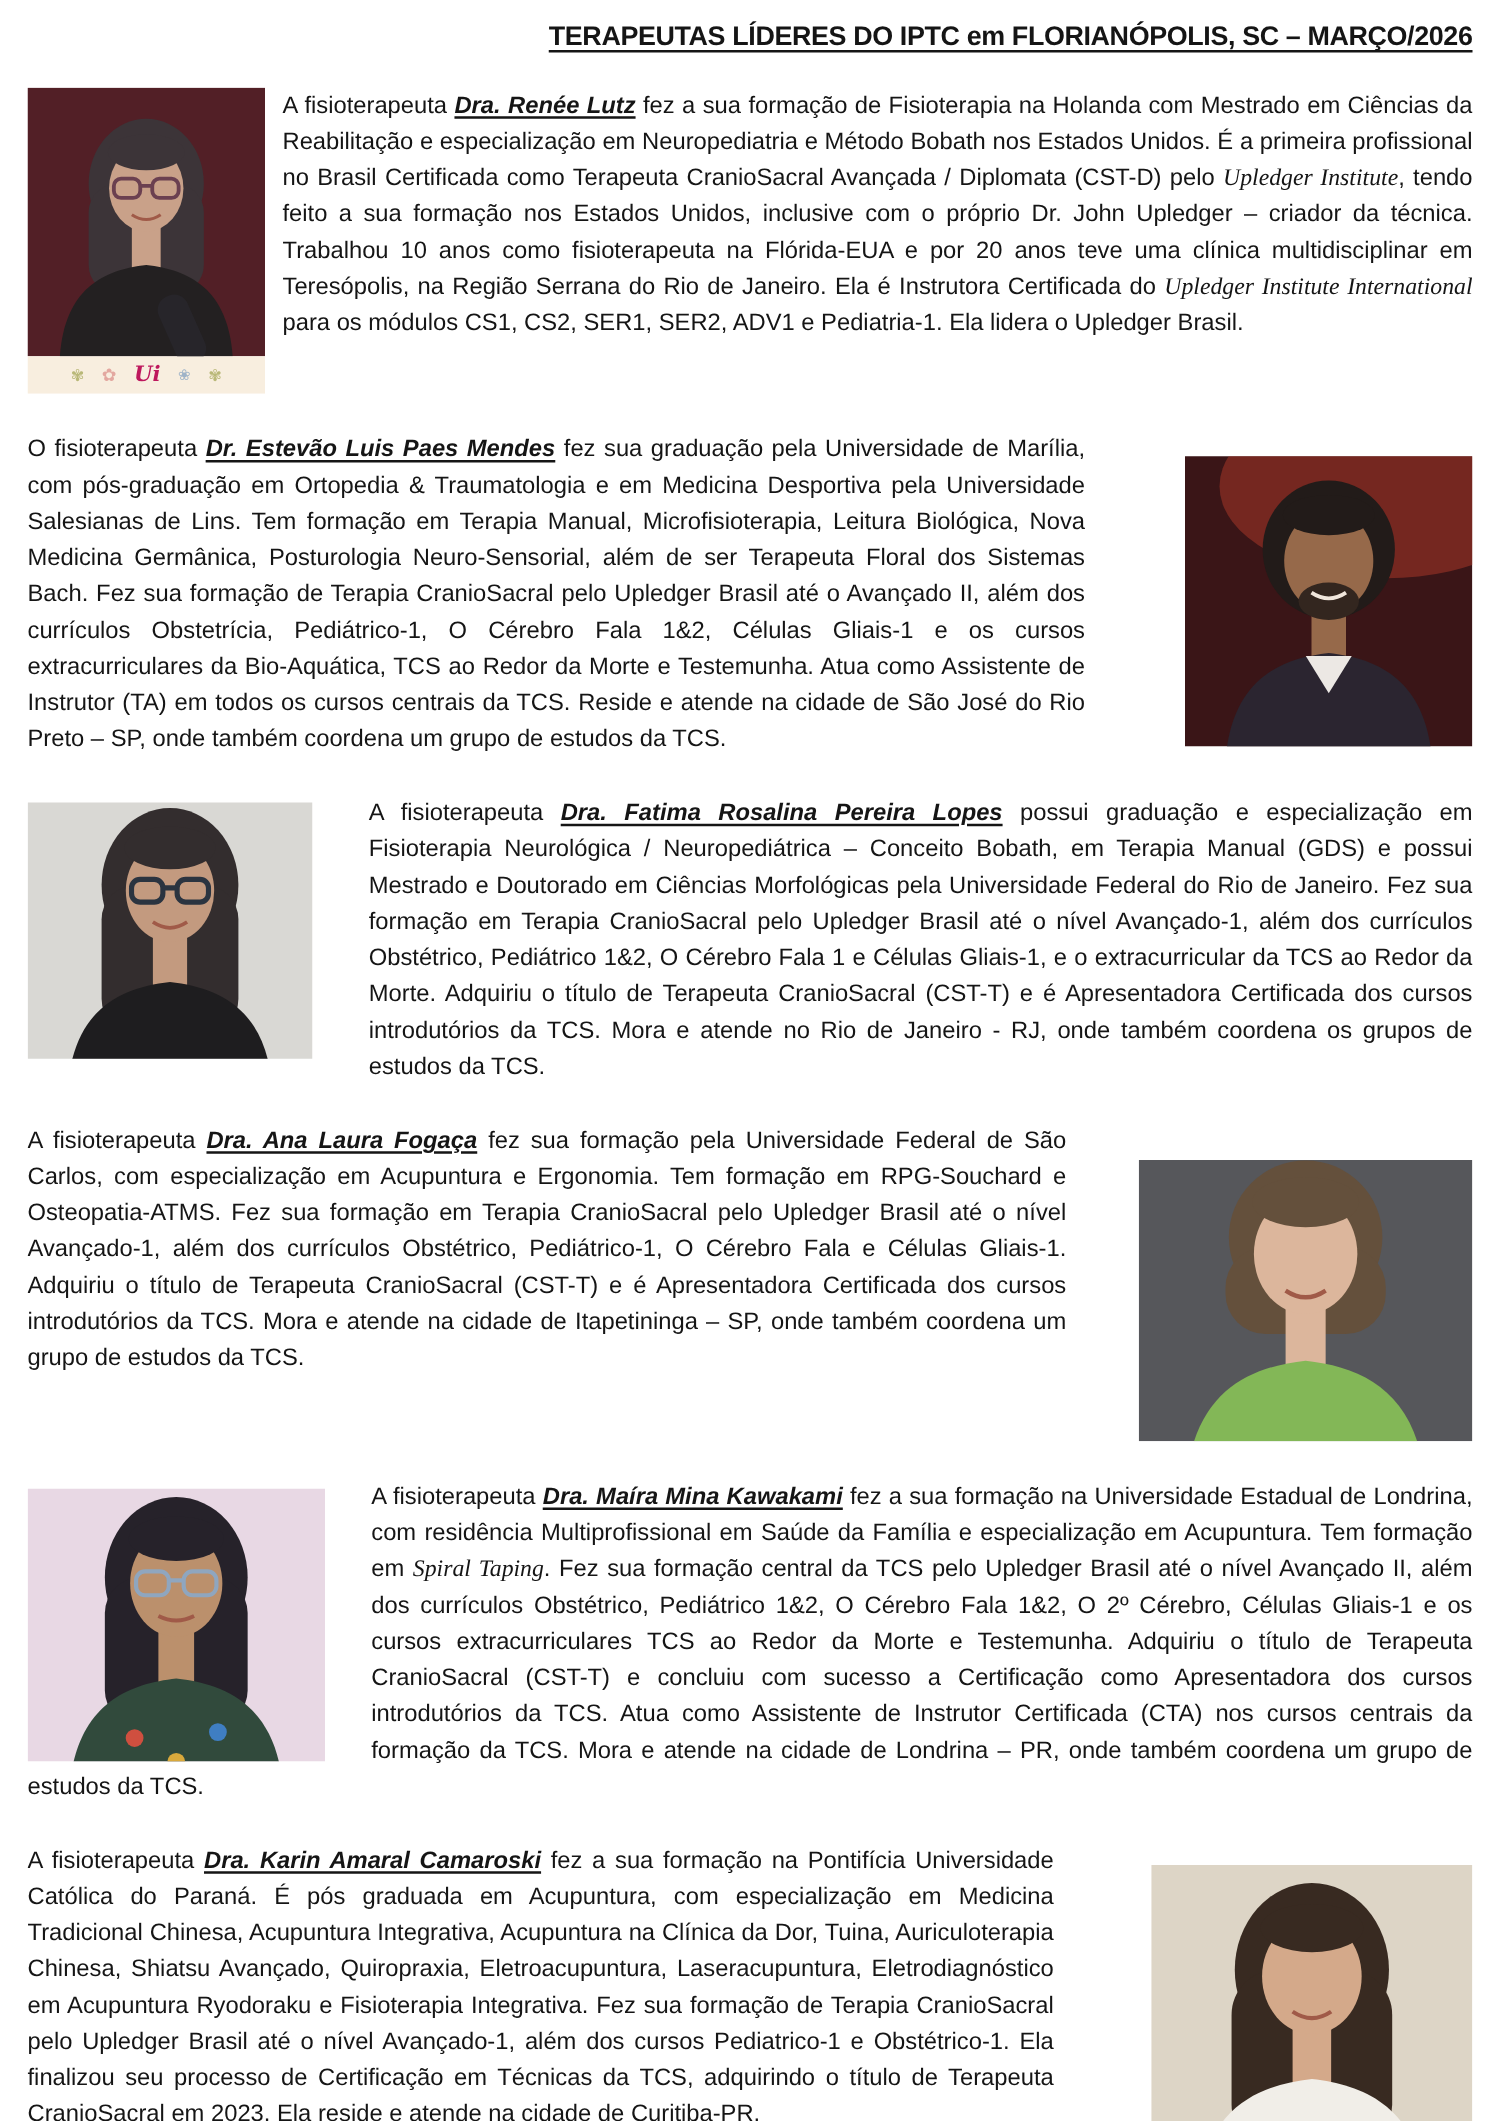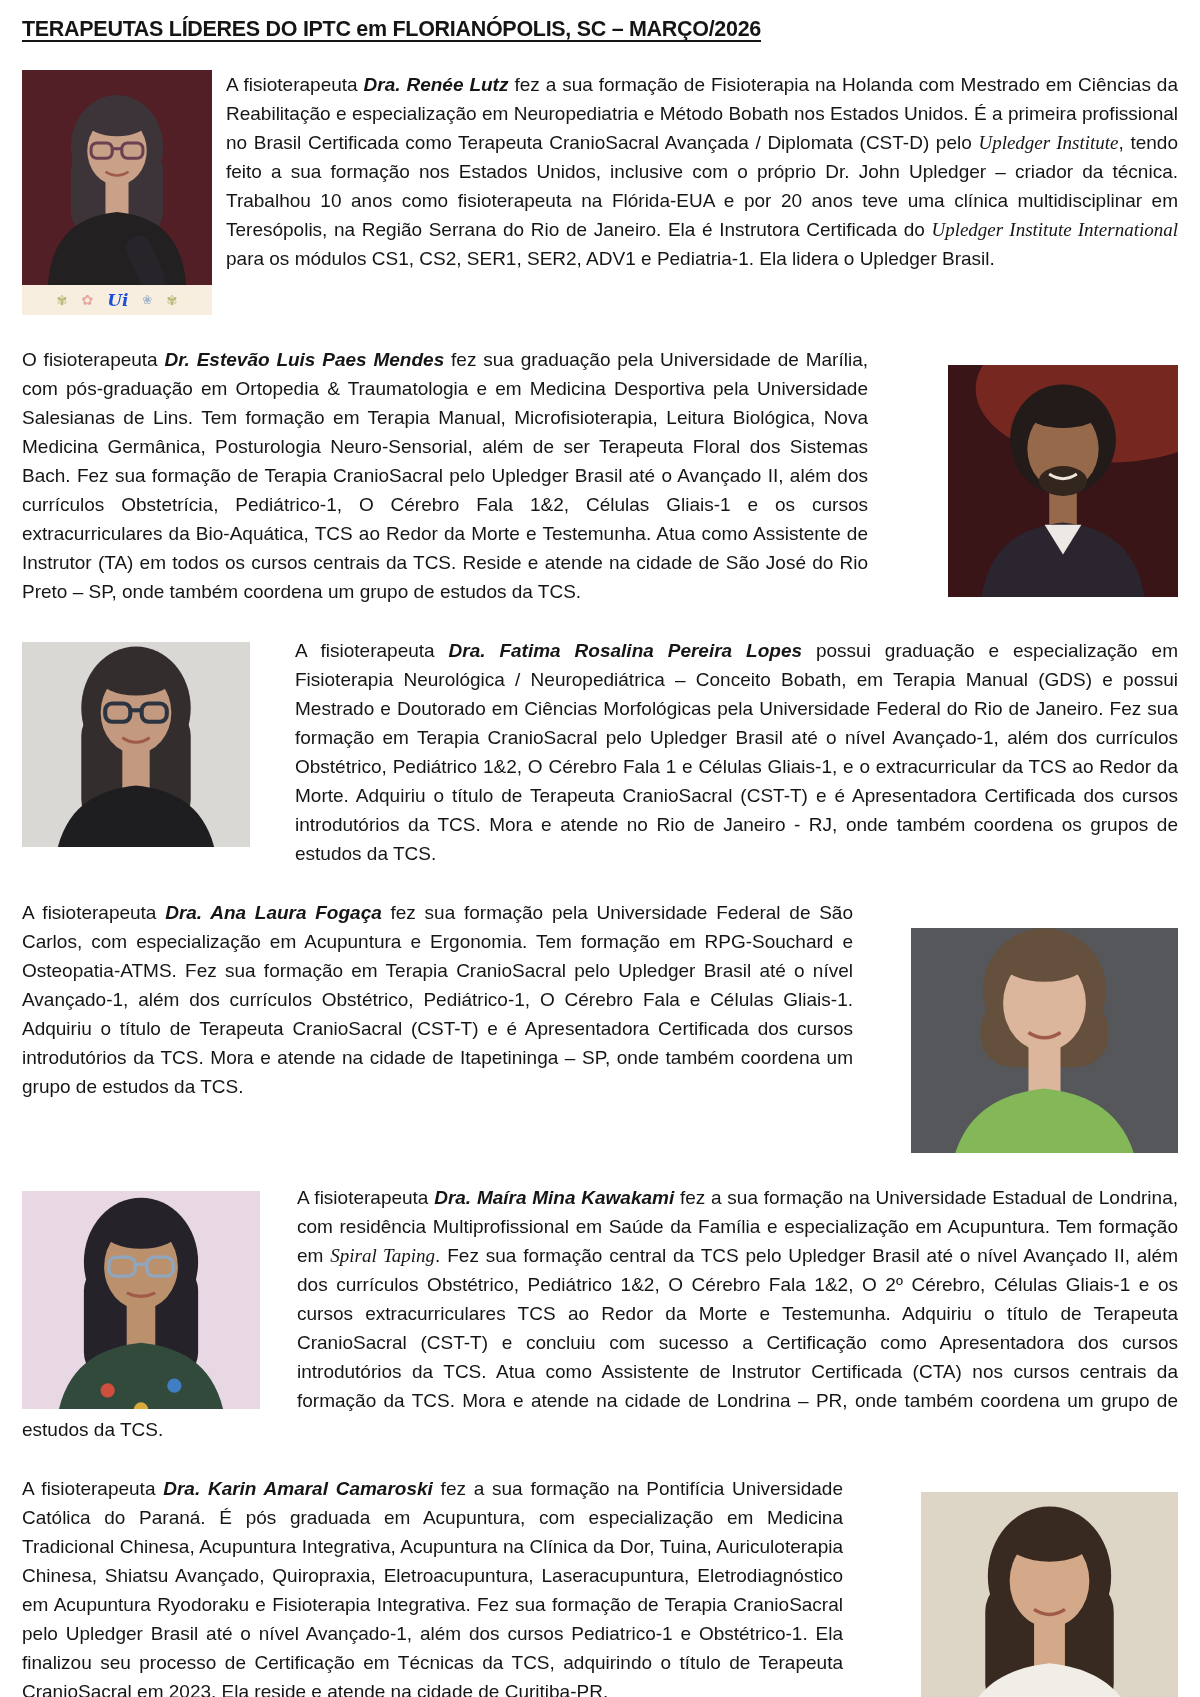--- a/index.html
+++ b/index.html
@@ -7,21 +7,21 @@
     width:1200px;
     box-sizing:border-box;
     padding:12px 22px 20px 22px;
     font-family:"Liberation Sans","DejaVu Sans",sans-serif;
     font-size:19px;
     line-height:29px;
     color:#151515;
     -webkit-font-smoothing:antialiased;
   }
   h1.doc-title{
-    text-align:left;
+    text-align:right;
     font-size:21.5px;
     line-height:26px;
     font-weight:bold;
     letter-spacing:-0.3px;
     text-decoration:underline;
     text-decoration-thickness:2px;
     text-underline-offset:4px;
     margin:4px 0 28px 0;
   }
   section.bio{overflow:hidden;margin-bottom:30px;}
@@ -50,28 +50,28 @@
     display:flex;align-items:center;justify-content:center;
     gap:14px;
     font-size:13px;
     overflow:hidden;
   }
   .strip .logo{
     font-family:"DejaVu Serif","Liberation Serif",serif;
     font-style:italic;
     font-weight:bold;
     font-size:17px;
-    color:#1d4ed8;
+    color:#be185d;
   }
   .strip .fl-a{color:#e3a8a0;font-size:14px;}
   .strip .fl-b{color:#9fb3c8;font-size:12px;}
   .strip .fl-c{color:#b9b878;font-size:13px;}
   
   .seg-normal{}
-  .seg-name{font-weight:bold;font-style:italic;text-decoration-thickness:1.5px;text-underline-offset:3px;}
+  .seg-name{font-weight:bold;font-style:italic;text-decoration:underline;text-decoration-thickness:1.5px;text-underline-offset:3px;}
   .seg-italic{font-style:italic;font-family:Liberation Serif, serif;}
 </style>
 </head>
 <body>
 
 <h1 class="doc-title">TERAPEUTAS LÍDERES DO IPTC em FLORIANÓPOLIS, SC – MARÇO/2026</h1>
 
 <section class="bio s1">
   <figure class="ph ph-left">
     <svg viewBox="0 0 100 112" preserveAspectRatio="xMidYMid slice">

